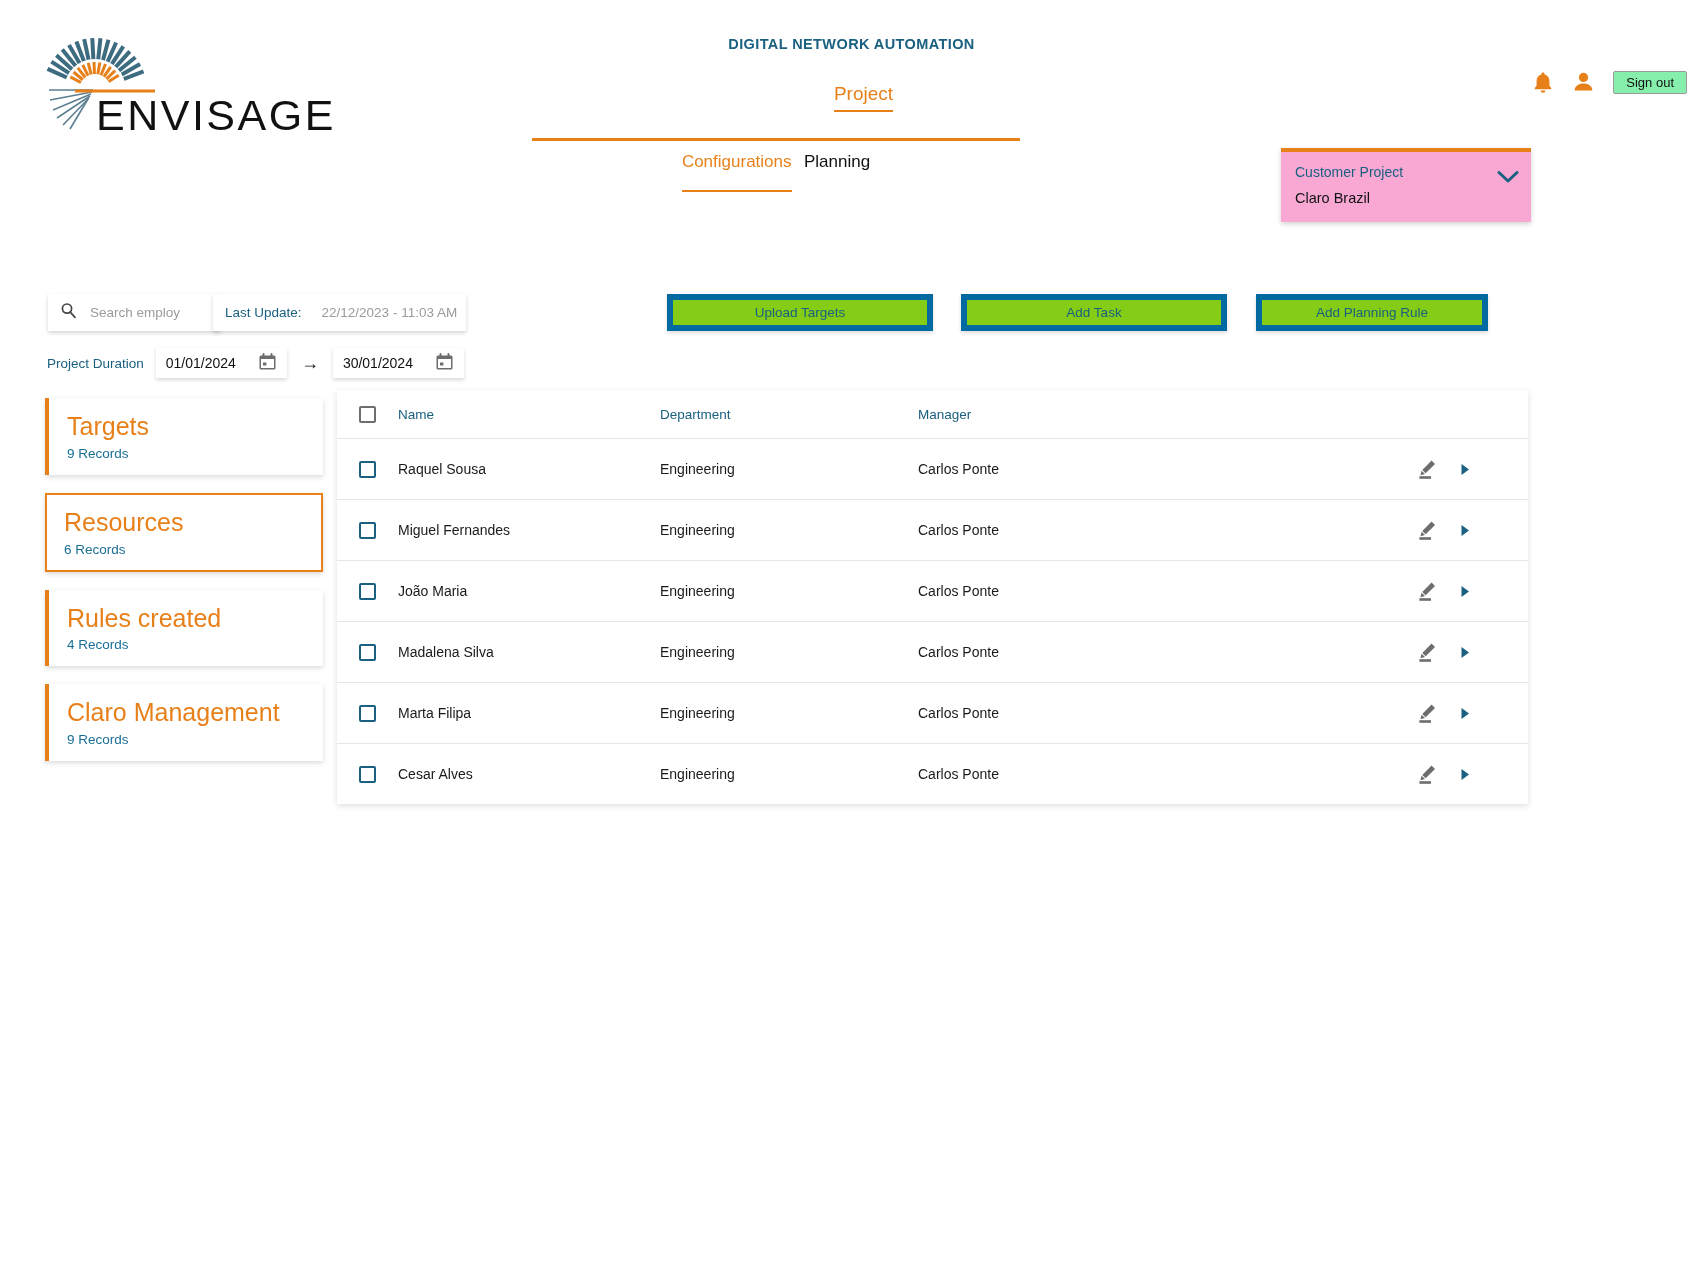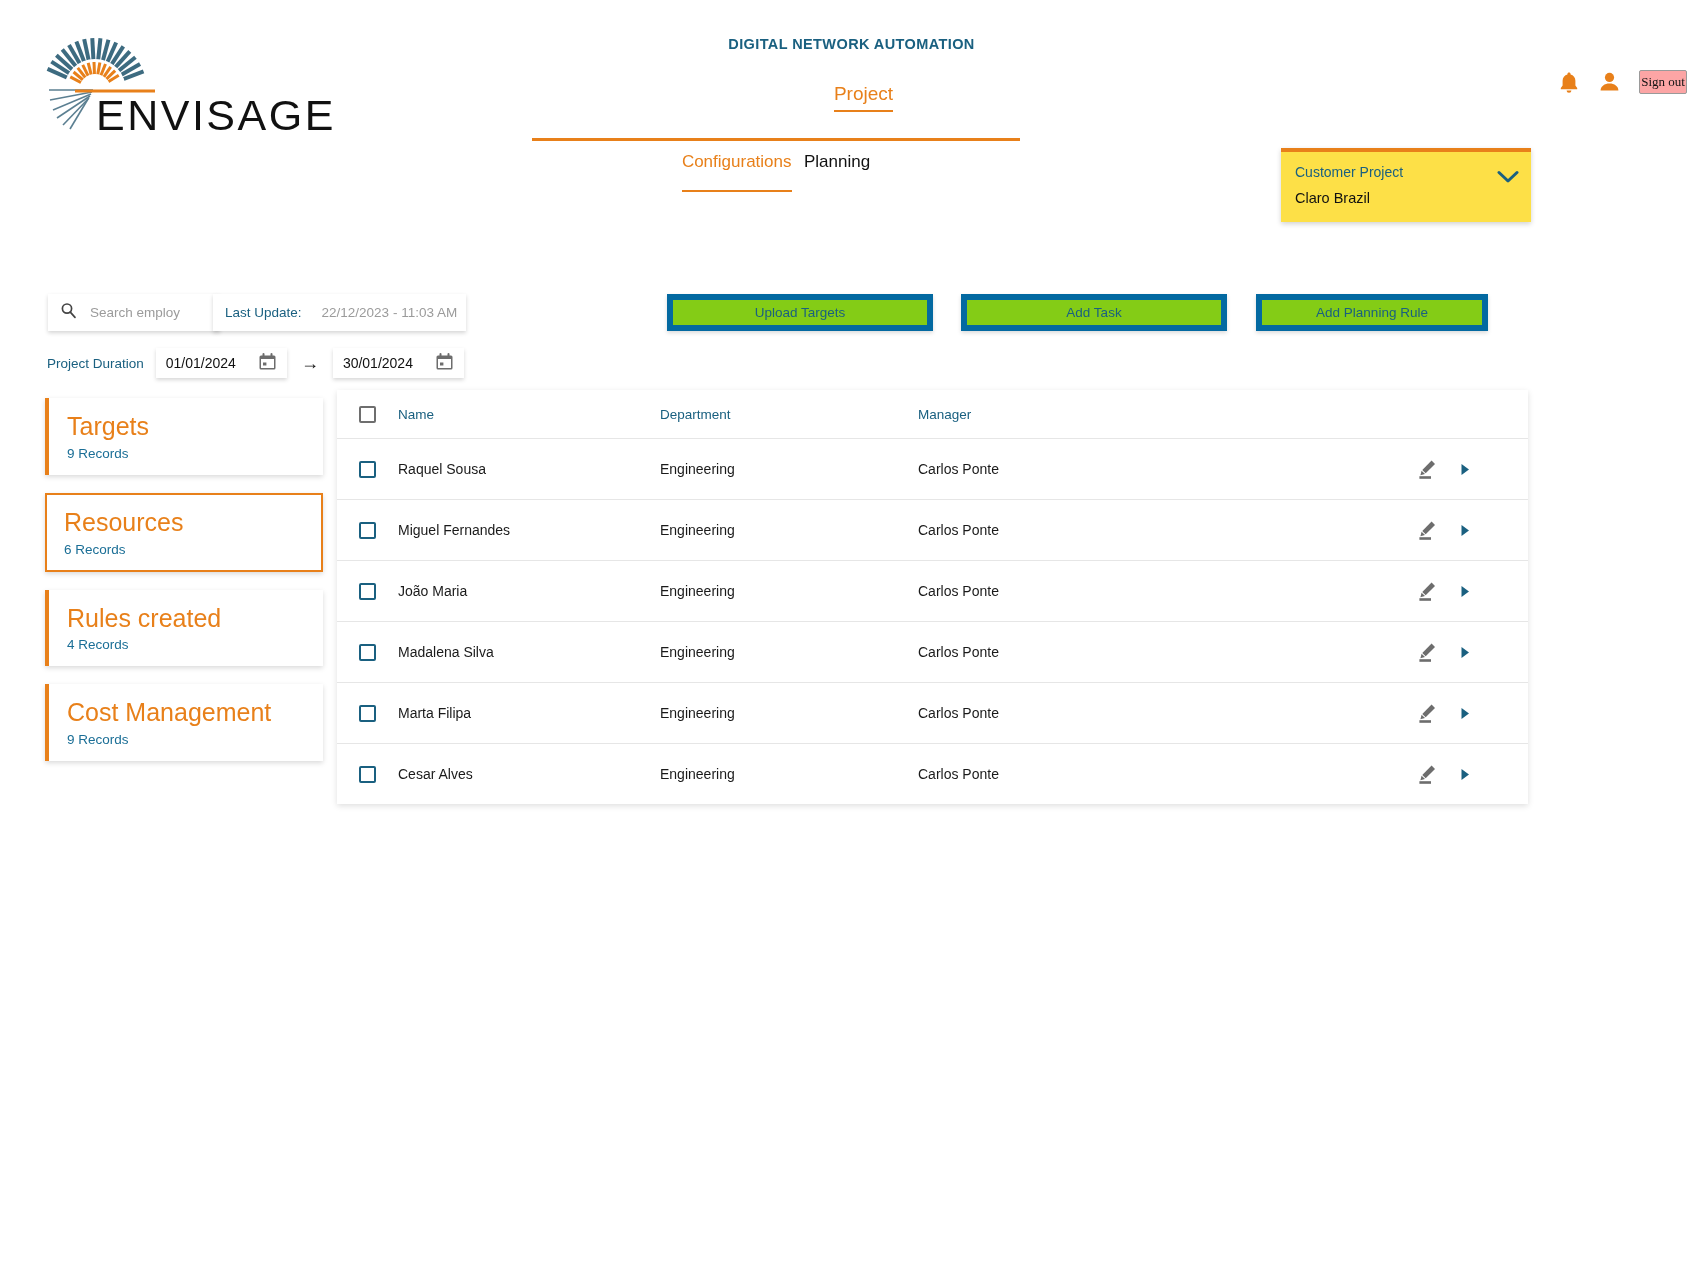--- a/index.html
+++ b/index.html
@@ -104,36 +104,36 @@
   .header-icons {
     position: absolute;
     right: 16px;
     top: 70px;
     display: flex;
     align-items: center;
     gap: 18px;
   }
   .icon-btn { cursor: pointer; line-height: 0; }
   .signout-btn {
-    font-family: Liberation Serif, serif;
+    font-family: Liberation Sans, sans-serif;
     font-size: 13px;
     color: #111;
-    background: #fca5a5;
+    background: #86efac;
     border: 1px solid #9a9a9a;
     border-radius: 2px;
-    padding: 3px 1px;
+    padding: 3px 12px;
     cursor: pointer;
   }
 
   .customer-card {
     position: absolute;
     left: 1281px;
     top: 148px;
     width: 250px;
-    background: #fde047;
+    background: #f9a8d4;
     border-top: 4px solid #e8801a;
     box-shadow: 0 2px 5px rgba(0,0,0,0.18);
     padding: 12px 14px 16px 14px;
     cursor: pointer;
   }
   .customer-label {
     font-size: 14px;
     color: #1a6080;
     margin-bottom: 10px;
   }
@@ -466,21 +466,21 @@
   </div>
   <div class="side-card selected">
     <div class="side-title">Resources</div>
     <div class="side-sub">6 Records</div>
   </div>
   <div class="side-card">
     <div class="side-title">Rules created</div>
     <div class="side-sub">4 Records</div>
   </div>
   <div class="side-card">
-    <div class="side-title">Cost Management</div>
+    <div class="side-title">Claro Management</div>
     <div class="side-sub">9 Records</div>
   </div>
 </div>
 
 <div class="table-card">
   <div class="thead">
     <div class="c-check">
       <div class="chk head"></div>
     </div>
     <div class="c-name th">Name</div>

